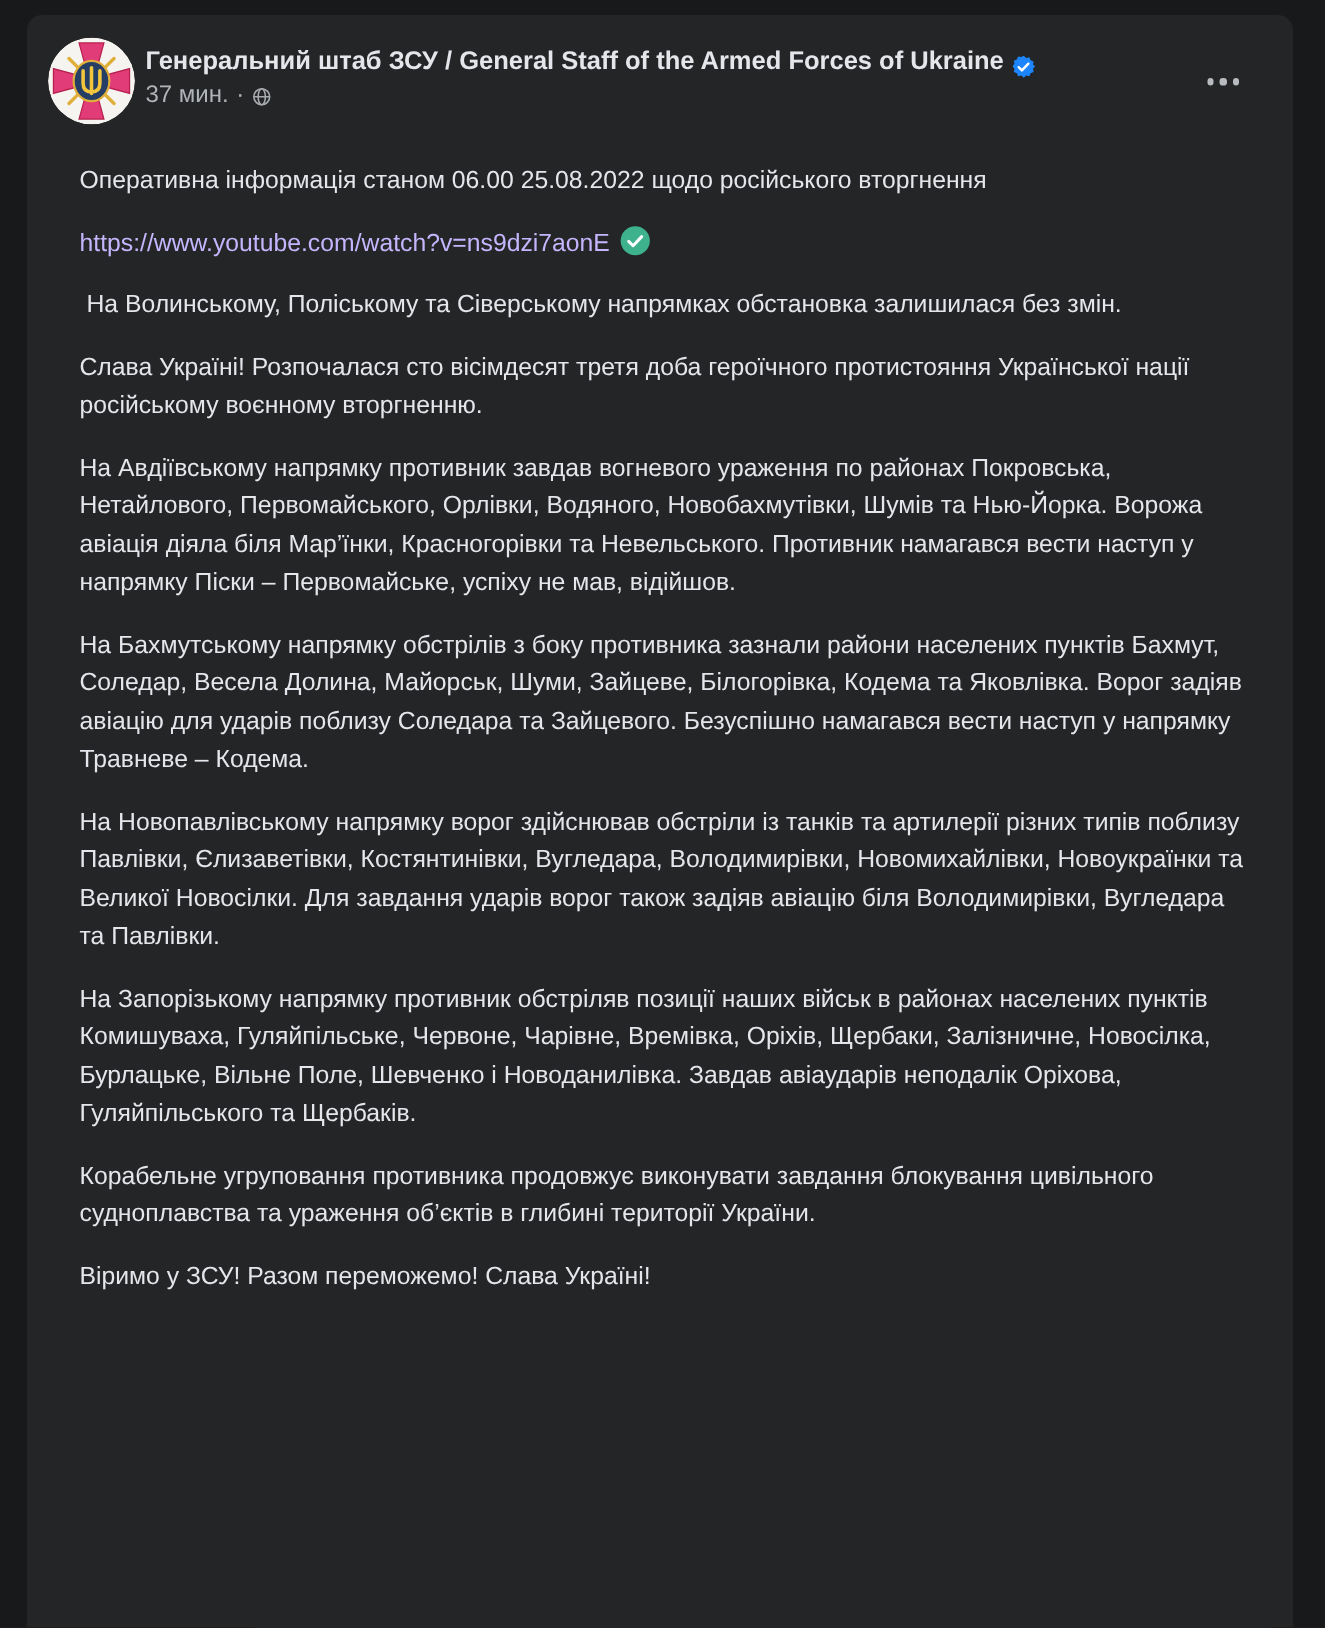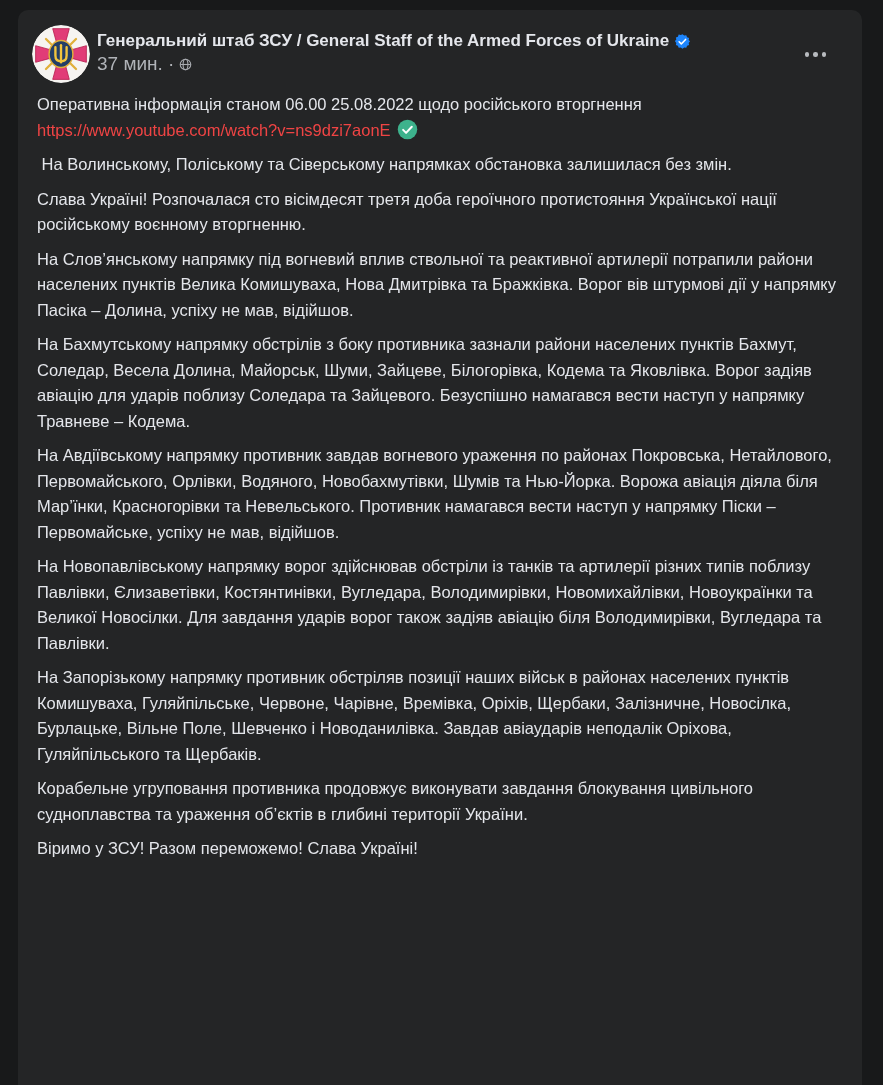--- a/index.html
+++ b/index.html
@@ -12,43 +12,43 @@
   .card{
     position:absolute;left:18px;top:10px;width:844px;height:1200px;
     background:#242526;border-radius:10px;
     box-sizing:border-box;
   }
   
   .post-header{display:flex;align-items:flex-start;padding:15px 16px 0 14px;position:relative;}
   .avatar{width:58px;height:58px;border-radius:50%;flex-shrink:0;overflow:hidden;cursor:pointer;}
   .avatar svg{display:block;width:58px;height:58px;}
   .head-text{margin-left:7px;padding-top:5px;min-width:0;}
-  .title-row{display:flex;align-items:center;gap:6px;}
+  .title-row{display:flex;align-items:flex-end;gap:6px;}
   .page-name{
     color:#e4e6eb;font-size:17px;font-weight:700;line-height:22px;
     white-space:nowrap;cursor:pointer;
   }
   .verified{width:15px;height:15px;flex-shrink:0;margin-top:1px;}
-  .meta-row{display:flex;align-items:center;gap:5px;margin-top:4px;color:#b0b3b8;font-size:19px;line-height:16px;}
+  .meta-row{display:flex;align-items:center;gap:5px;margin-top:4px;color:#b0b3b8;font-size:16px;line-height:16px;}
   .meta-row .ts{cursor:pointer;}
   .globe{width:13px;height:13px;opacity:.95;}
   .menu-btn{
     position:absolute;right:30px;top:36px;display:flex;gap:4px;align-items:center;
     padding:6px;cursor:pointer;border-radius:50%;
   }
   .menu-btn .d{width:4.5px;height:4.5px;border-radius:50%;background:#b8bbbf;}
   
   .post-text{
     padding:9px 17px 18px 19px;
     color:#e4e6eb;font-size:16.5px;line-height:25.5px;
   }
-  .post-text p{margin:0;white-space:pre-wrap;}
+  .post-text p{margin:16px;white-space:pre-wrap;}
   .post-text p + p{margin-top:0;}
   .paras p{margin-top:9px !important;}
-  .link-line a{color:#ef4444;text-decoration:none;cursor:pointer;}
+  .link-line a{color:#c4b5fd;text-decoration:none;cursor:pointer;}
   .check-emoji{width:21px;height:21px;vertical-align:-4px;margin-left:6px;}
 </style>
 </head>
 <body>
 
 <div class="screen">
   <article class="card">
 
     <header class="post-header">
       <div class="avatar">
@@ -104,23 +104,22 @@
 
     <div class="post-text">
       <p>Оперативна інформація станом 06.00 25.08.2022 щодо російського вторгнення</p>
       <p class="link-line"><a href="#">https://www.youtube.com/watch?v=ns9dzi7aonE</a><svg class="check-emoji" viewBox="0 0 22 22">
             <circle cx="11" cy="11" r="10.2" fill="#3db28c"></circle>
             <path d="M6.4 11.4l3.1 3.1 6-6.4" fill="none" stroke="#fff" stroke-width="2.1" stroke-linecap="round" stroke-linejoin="round"></path>
           </svg></p>
       <div class="paras">
           <p> На Волинському, Поліському та Сіверському напрямках обстановка залишилася без змін.</p>
           <p>Слава Україні! Розпочалася сто вісімдесят третя доба героїчного протистояння Української нації російському воєнному вторгненню.</p>
-          <p>На Слов’янському напрямку під вогневий вплив ствольної та реактивної артилерії потрапили райони населених пунктів Велика Комишуваха, Нова Дмитрівка та Бражківка. Ворог вів штурмові дії у напрямку Пасіка – Долина, успіху не мав, відійшов.</p>
+          <p>На Авдіївському напрямку противник завдав вогневого ураження по районах Покровська, Нетайлового, Первомайського, Орлівки, Водяного, Новобахмутівки, Шумів та Нью-Йорка. Ворожа авіація діяла біля Мар’їнки, Красногорівки та Невельського. Противник намагався вести наступ у напрямку Піски – Первомайське, успіху не мав, відійшов.</p>
           <p>На Бахмутському напрямку обстрілів з боку противника зазнали райони населених пунктів Бахмут, Соледар, Весела Долина, Майорськ, Шуми, Зайцеве, Білогорівка, Кодема та Яковлівка. Ворог задіяв авіацію для ударів поблизу Соледара та Зайцевого. Безуспішно намагався вести наступ у напрямку Травневе – Кодема.</p>
-          <p>На Авдіївському напрямку противник завдав вогневого ураження по районах Покровська, Нетайлового, Первомайського, Орлівки, Водяного, Новобахмутівки, Шумів та Нью-Йорка. Ворожа авіація діяла біля Мар’їнки, Красногорівки та Невельського. Противник намагався вести наступ у напрямку Піски – Первомайське, успіху не мав, відійшов.</p>
           <p>На Новопавлівському напрямку ворог здійснював обстріли із танків та артилерії різних типів поблизу Павлівки, Єлизаветівки, Костянтинівки, Вугледара, Володимирівки, Новомихайлівки, Новоукраїнки та Великої Новосілки. Для завдання ударів ворог також задіяв авіацію біля Володимирівки, Вугледара та Павлівки.</p>
           <p>На Запорізькому напрямку противник обстріляв позиції наших військ в районах населених пунктів Комишуваха, Гуляйпільське, Червоне, Чарівне, Времівка, Оріхів, Щербаки, Залізничне, Новосілка, Бурлацьке, Вільне Поле, Шевченко і Новоданилівка. Завдав авіаударів неподалік Оріхова, Гуляйпільського та Щербаків.</p>
           <p>Корабельне угруповання противника продовжує виконувати завдання блокування цивільного судноплавства та ураження об’єктів в глибині території України.</p>
           <p>Віримо у ЗСУ! Разом переможемо! Слава Україні!</p>
         </div>
     </div>
 
   </article>
 </div>
 

